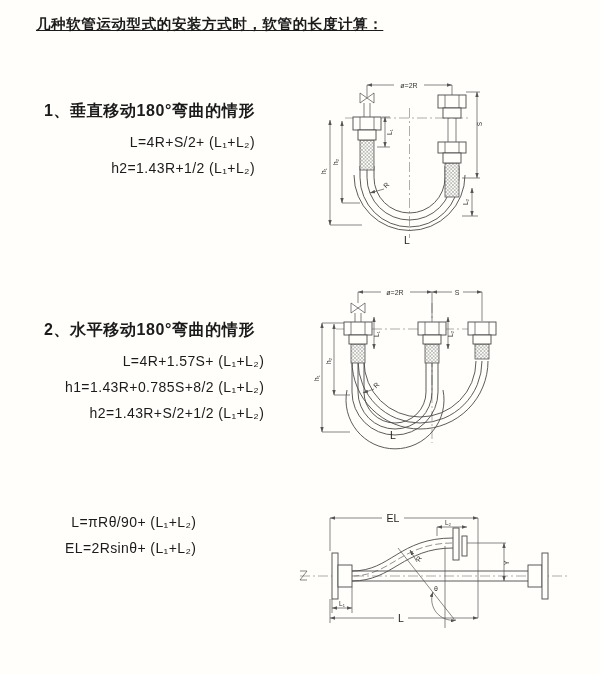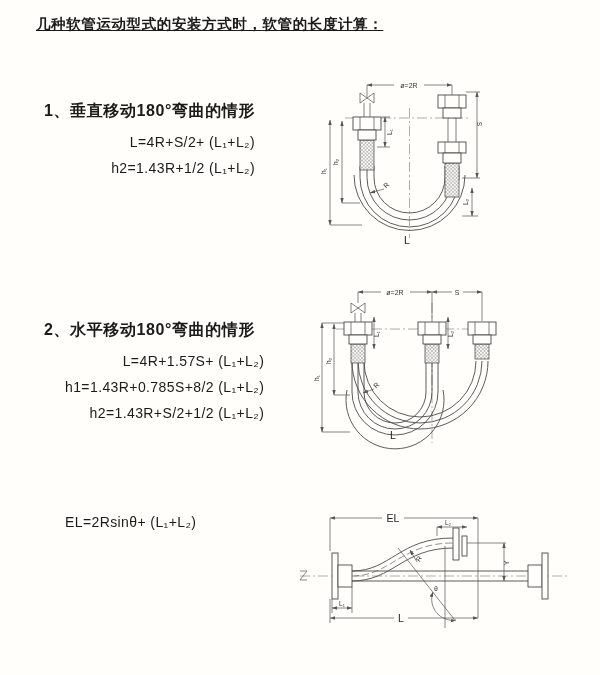--- a/index.html
+++ b/index.html
@@ -214,20 +214,21 @@
     <line class="dln" x1="142" y1="36" x2="142" y2="68" marker-start="url(#ar2)" marker-end="url(#ar2)"></line>
     <text class="dls" x="147" y="53" text-anchor="middle" transform="rotate(-90 147 53)">L₂</text>
 
     <line class="dln" x1="68" y1="108" x2="57" y2="112" marker-end="url(#ar2)"></line>
     <text class="dl" x="72" y="106" text-anchor="middle" transform="rotate(-45 72 106)">R</text>
     <text class="big" x="87" y="158" text-anchor="middle">L</text>
   </g>
 </svg>
 
 <div class="sec" style="top:514px;">
+  <div class="fl">L=πRθ/90+ (L₁+L₂)</div>
   <div class="fl">EL=2Rsinθ+ (L₁+L₂)</div>
 </div>
 
 <svg class="dwg" style="left:296px;top:496px;" width="304" height="150" viewBox="0 0 304 150">
   <defs>
     <marker id="ar3" viewBox="0 0 8 5" refX="7.5" refY="2.5" markerWidth="8" markerHeight="5" orient="auto-start-reverse">
       <path d="M0,0 L8,2.5 L0,5 Z" fill="#555"></path>
     </marker>
   </defs>
 

